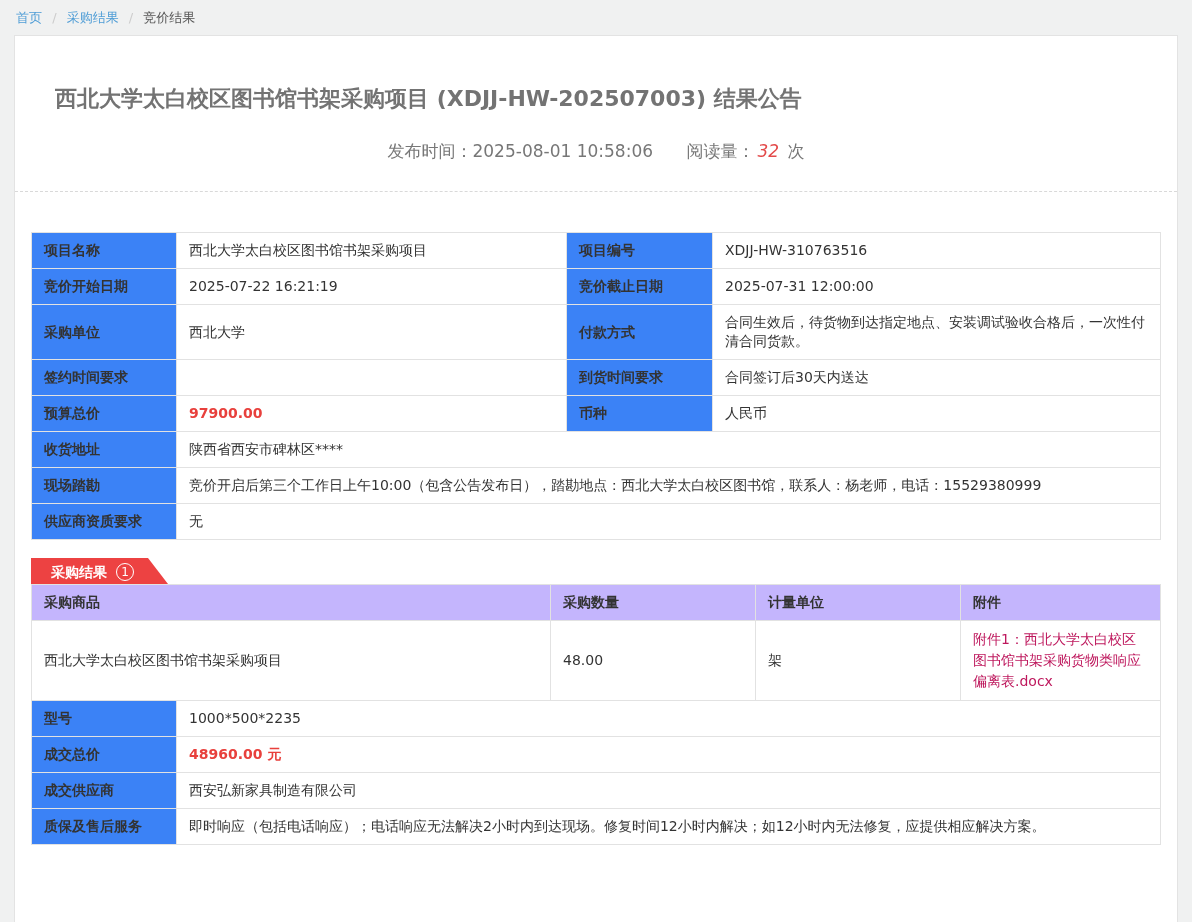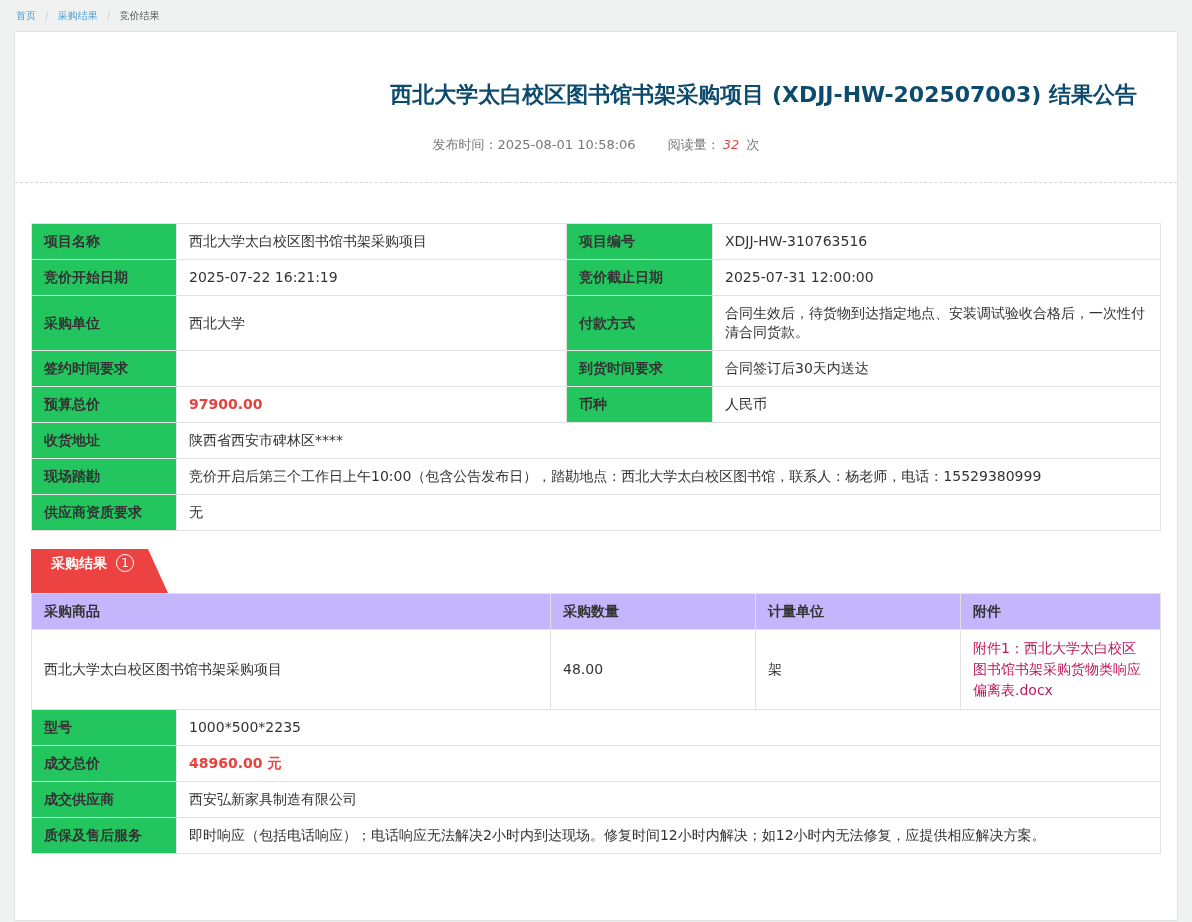--- a/index.html
+++ b/index.html
@@ -6,47 +6,47 @@
   html, body { margin: 0; padding: 0; }
   body {
     background: #f0f1f1;
     font-family: "DejaVu Sans", "Liberation Sans", sans-serif;
     color: #333;
     font-size: 14px;
   }
   
   .breadcrumb {
     padding: 9px 8px 8px 16px;
-    font-size: 10px;
+    font-size: 13px;
     color: #999;
   }
   .breadcrumb .crumb-link { color: #4f9dd6; text-decoration: none; cursor: pointer; }
   .breadcrumb .crumb-sep { color: #ccc; margin: 0 6px; }
   .breadcrumb .crumb-current { color: #555; }
 
   
   .card {
     margin: 0 14px;
     background: #fff;
     border: 1px solid #e3e3e3;
     min-height: 890px;
     padding-bottom: 60px;
   }
   .page-title {
-    text-align: right;
+    text-align: left;
     font-size: 22px;
     font-weight: bold;
-    color: #0c4a6e;
+    color: #737373;
     padding: 48px 40px 0 40px;
     line-height: 30px;
   }
   .meta-line {
     text-align: center;
     margin-top: 26px;
-    font-size: 13px;
+    font-size: 17px;
     color: #777;
   }
   .meta-item { margin: 0 14px; }
   .views-count { color: #e34a4a; font-style: italic; margin: 0 3px; }
   .dashed-sep {
     border-bottom: 1px dashed #d9d9d9;
     margin-top: 28px;
   }
 
   .section { margin: 0 16px; }
@@ -59,41 +59,41 @@
   }
   table.grid th, table.grid td {
     border: 1px solid #e2e2e2;
     padding: 8px 12px;
     line-height: 19px;
     text-align: left;
     vertical-align: middle;
     word-break: break-all;
   }
   table.grid th {
-    background: #22c55e;
+    background: #3b82f6;
     font-weight: bold;
     color: #333;
   }
   table.info-table { margin-top: 40px; }
   table.result-table th.head-cell {
     background: #c4b5fd;
     font-weight: bold;
   }
   .red-value { color: #e8403c; font-weight: bold; }
   .attach-link { color: #be185d; text-decoration: none; cursor: pointer; line-height: 21px; display: inline-block; }
 
   
   .result-badge-wrap { margin-top: 18px; }
   .result-badge {
     display: inline-block;
     background: #ed4242;
     color: #fff;
     font-size: 14px;
     font-weight: bold;
-    height: 44px;
+    height: 26px;
     line-height: 28px;
     padding: 0 34px 0 20px;
     clip-path: polygon(0 0, calc(100% - 20px) 0, 100% 100%, 0 100%);
   }
   .badge-num {
     display: inline-block;
     width: 18px;
     height: 18px;
     line-height: 17px;
     border: 1px solid #fff;

